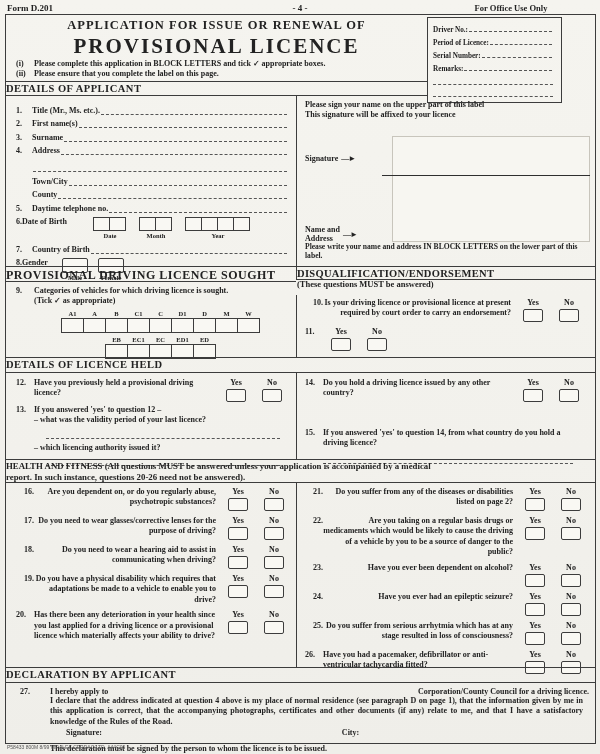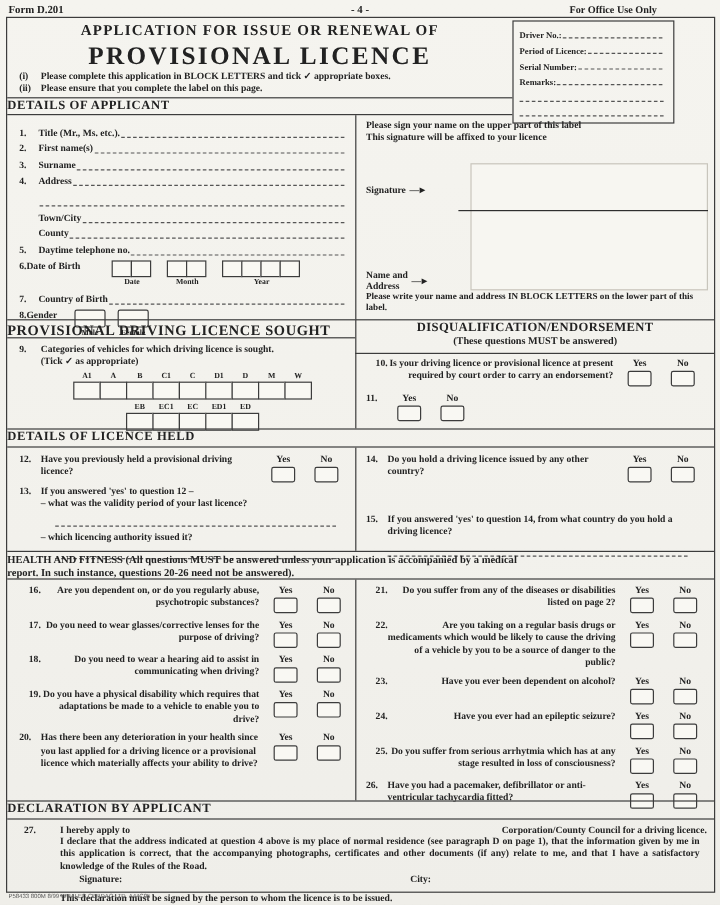--- a/index.html
+++ b/index.html
@@ -41,21 +41,21 @@
   .app-right{left:290px;top:81px;width:299px;height:170px;border-left:1px solid #3c3c3c;box-sizing:border-box;}
   .lbl-note{position:absolute;left:8px;top:4px;font-weight:bold;font-size:8px;line-height:1.25;}
   .label-rect{position:absolute;left:95px;top:40px;width:196px;height:104px;border:1px solid #c8c5bc;background:#f7f6f1;}
   .mid-line{position:absolute;left:85px;top:79px;width:208px;border-top:1.5px solid #2f2f2f;}
   .arrow-lab{position:absolute;display:flex;align-items:center;font-weight:bold;font-size:8px;}
   .arrow{margin-left:3px;letter-spacing:-1px;}
   .pre{white-space:pre-line;}
   .bottom-note{position:absolute;left:8px;top:146px;width:284px;font-weight:bold;font-size:7.6px;line-height:1.25;}
   
   .sought-hdr{left:0;top:251px;width:290px;height:16px;font-size:12px;letter-spacing:.5px;padding-top:1px;}
-  .disq-hdr{left:290px;top:251px;width:299px;height:29px;border-left:1px solid #3c3c3c;box-sizing:border-box;border-top:1px solid #3c3c3c;border-bottom:1px solid #3c3c3c;text-align:center;font-weight:bold;}
+  .disq-hdr{left:290px;top:251px;width:299px;height:14px;border-left:1px solid #3c3c3c;box-sizing:border-box;border-top:1px solid #3c3c3c;border-bottom:1px solid #3c3c3c;font-weight:bold;}
   .disq-hdr .h{font-size:10.5px;letter-spacing:.3px;padding-top:1px;}
   .disq-hdr .s{font-size:8.5px;}
   .q9-area{left:0;top:267px;width:290px;height:75px;box-sizing:border-box;padding:4px 6px 0 10px;}
   .disq-qs{left:290px;top:280px;width:299px;height:62px;border-left:1px solid #3c3c3c;box-sizing:border-box;padding:3px 8px 0 8px;}
   
   .qrow{display:flex;align-items:flex-start;}
   .qnum{width:18px;flex:none;font-weight:bold;}
   .qtext{flex:1;font-weight:bold;line-height:1.3;padding-right:4px;}
   .yn{flex:none;width:72px;display:flex;}
   .yncol{width:36px;display:flex;flex-direction:column;align-items:center;font-weight:bold;}

